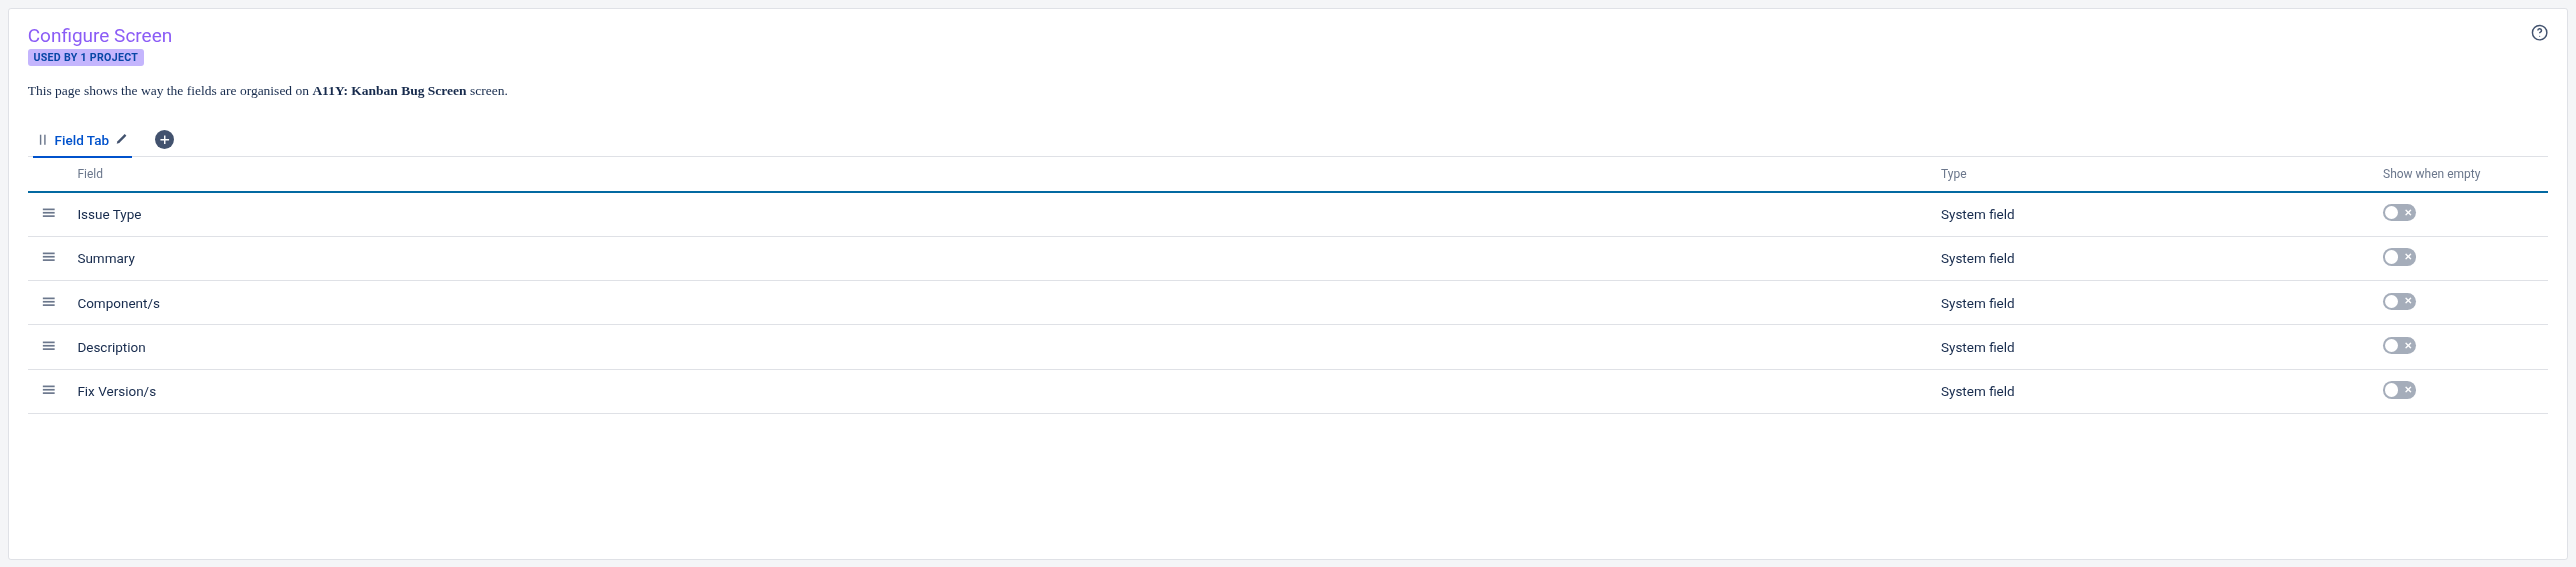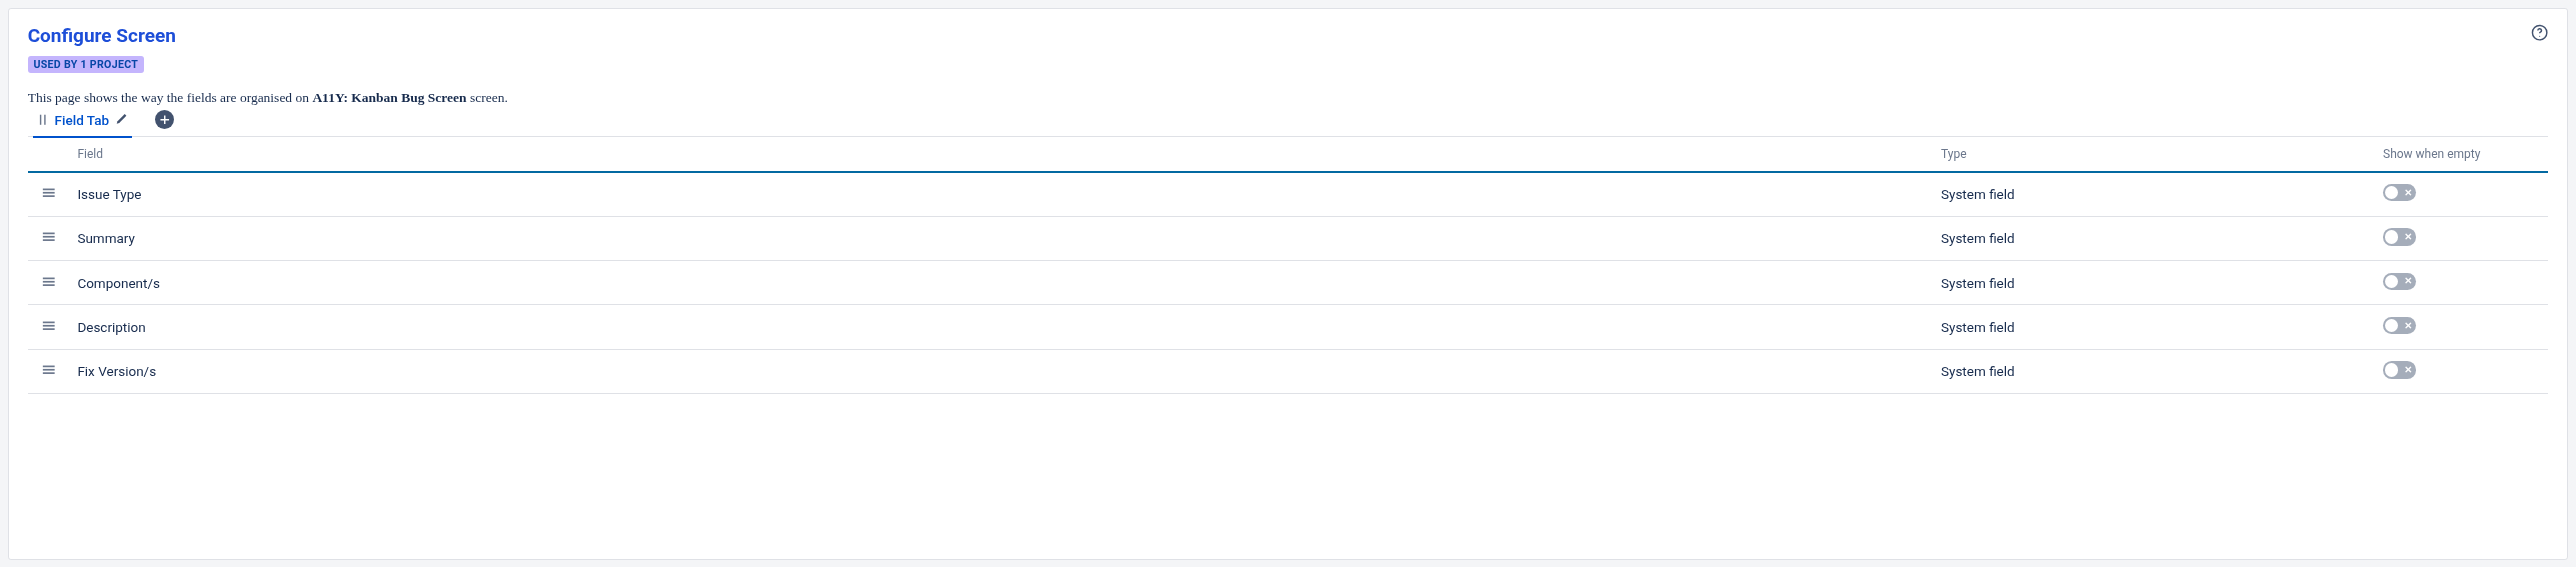--- a/index.html
+++ b/index.html
@@ -17,23 +17,23 @@
     padding: 15.4px 19px 0 19px;
     min-height: 552px;
   }
   .header-row {
     display: flex;
     justify-content: space-between;
     align-items: flex-start;
   }
   .title {
     font-size: 19px;
-    font-weight: 700;
-    color: #1d4ed8;
-    margin-bottom: 8px;
+    font-weight: 400;
+    color: #8b5cf6;
+    margin-bottom: 1px;
   }
   .badge {
     display: inline-block;
     background: #c4b5fd;
     color: #0747a6;
     font-size: 10.6px;
     font-weight: 700;
     padding: 1.9px 5.8px;
     border-radius: 2.9px;
     letter-spacing: 0.3px;
@@ -47,20 +47,21 @@
   .description {
     margin-top: 17.3px;
     font-size: 13.5px;
     color: #172b4d;
     font-family: Liberation Serif, serif;
   }
   .description .bold { font-weight: 700; }
   .tabs-row {
     display: flex;
     align-items: center;
+    margin-top: 27px;
     border-bottom: 1.9px solid #dfe1e6;
     padding-left: 5.8px;
     gap: 23px;
   }
   .tab {
     display: flex;
     align-items: center;
     gap: 5.8px;
     padding: 5.8px 3.8px 7.7px 3.8px;
     margin-bottom: -1.9px;

